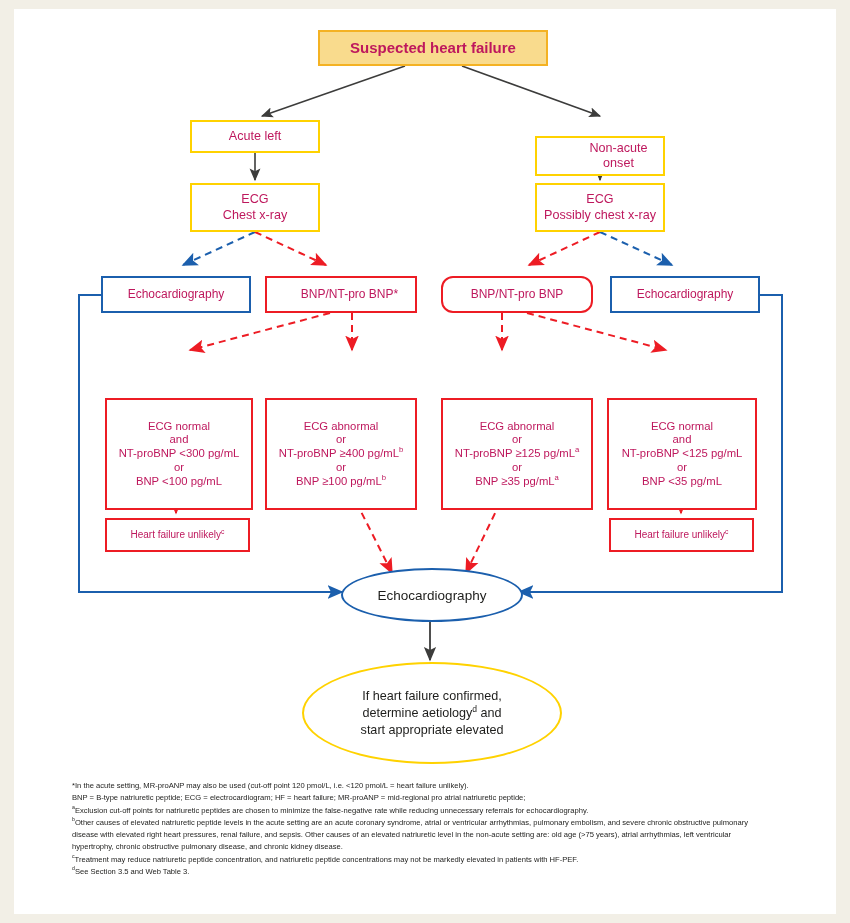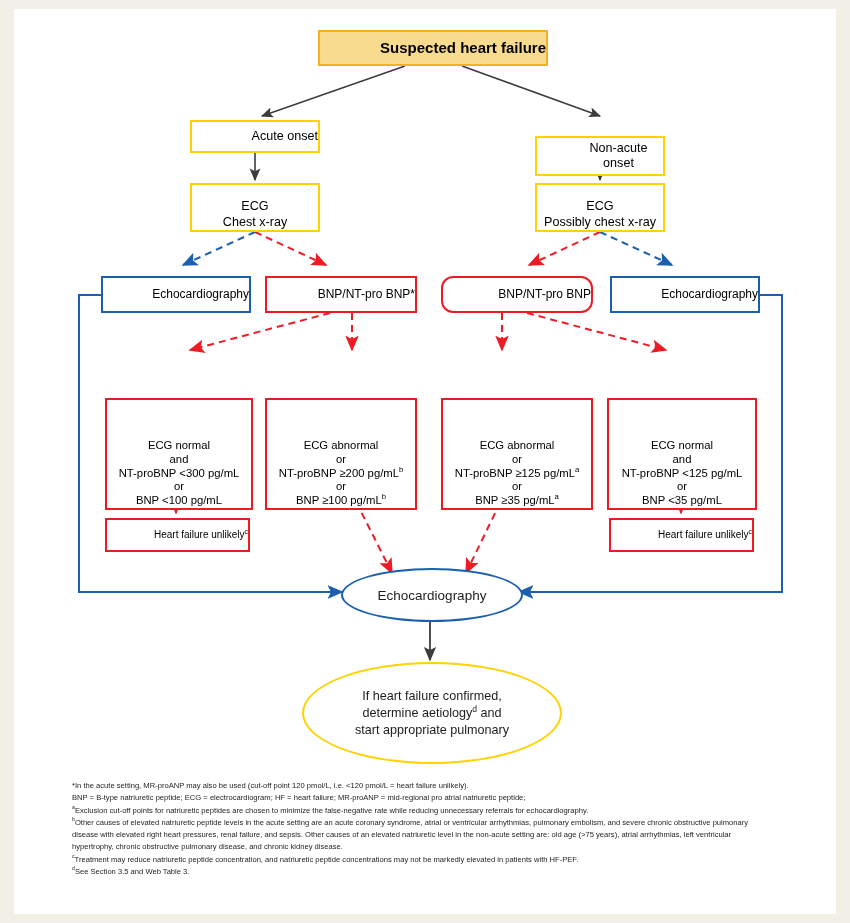--- a/index.html
+++ b/index.html
@@ -16,23 +16,23 @@
     background:#ffffff;
   }
   svg#wires{
     position:absolute;left:0;top:0;
     width:850px;height:923px;
     pointer-events:none;
   }
   .box{
     position:absolute;
     box-sizing:border-box;
-    display:flex;align-items:center;justify-content:flex-end;
+    display:flex;align-items:center;justify-content:center;
     text-align:center;
-    color:#000000;
+    color:#be185d;
     line-height:1.22;
     background:#ffffff;
   }
   .yellow-fill{ background:#f9db8d; border:2px solid #f4b223; font-weight:bold; }
   .yellow-line{ border:2px solid #ffd200; }
   .blue-line{ border:2px solid #1b5fad; }
   .red-line{ border:2px solid #ed1c24; }
   .ellipse-blue{
     position:absolute;
     border:2px solid #1b5fad;
@@ -151,21 +151,21 @@
   <g>
     <line x1="430" y1="616" x2="430" y2="660" stroke="#3c3c3b" stroke-width="1.8" marker-end="url(#ah-black)"></line>
   </g>
 </svg>
 
 <div class="box yellow-fill title" style="left:318px;top:30px;width:230px;height:36px;">
   <span>Suspected heart failure</span>
 </div>
 
 <div class="box yellow-line t15" style="left:190px;top:120px;width:130px;height:33px;">
-  <span>Acute onset</span>
+  <span>Acute left</span>
 </div>
 
 <div class="box yellow-line t15" style="left:535px;top:136px;width:130px;height:40px;padding-left:37px;">
   <span>Non-acute onset</span>
 </div>
 
 <div class="box yellow-line t15" style="left:190px;top:183px;width:130px;height:49px;flex-direction:column;">
   <span>ECG</span>
   <span>Chest x-ray</span>
 </div>
@@ -195,21 +195,21 @@
   <span>ECG normal</span>
   <span>and</span>
   <span>NT-proBNP &lt;300 pg/mL</span>
   <span>or</span>
   <span>BNP &lt;100 pg/mL</span>
 </div>
 
 <div class="box red-line crit" style="left:265px;top:358px;width:152px;height:112px;flex-direction:column;">
   <span><span>ECG abnormal</span></span>
   <span><span>or</span></span>
-  <span><span>NT-proBNP ≥200 pg/mL</span><sup>b</sup></span>
+  <span><span>NT-proBNP ≥400 pg/mL</span><sup>b</sup></span>
   <span><span>or</span></span>
   <span><span>BNP ≥100 pg/mL</span><sup>b</sup></span>
 </div>
 
 <div class="box red-line crit" style="left:441px;top:358px;width:152px;height:112px;flex-direction:column;">
   <span><span>ECG abnormal</span></span>
   <span><span>or</span></span>
   <span><span>NT-proBNP ≥125 pg/mL</span><sup>a</sup></span>
   <span><span>or</span></span>
   <span><span>BNP ≥35 pg/mL</span><sup>a</sup></span>
@@ -231,21 +231,21 @@
   <span><span>Heart failure unlikely</span><sup>c</sup></span>
 </div>
 
 <div class="ellipse-blue t16" style="left:341px;top:568px;width:178px;height:50px;">
   <span>Echocardiography</span>
 </div>
 
 <div class="ellipse-yellow t15" style="left:302px;top:662px;width:256px;height:98px;flex-direction:column;">
   <span>If heart failure confirmed,</span>
   <span><span>determine aetiology</span><sup>d</sup><span> and</span></span>
-  <span>start appropriate pulmonary</span>
+  <span>start appropriate elevated</span>
 </div>
 
 <div class="notes">
   <div>*In the acute setting, MR-proANP may also be used (cut-off point 120 pmol/L, i.e. &lt;120 pmol/L = heart failure unlikely).</div>
   <div>BNP = B-type natriuretic peptide; ECG = electrocardiogram; HF = heart failure; MR-proANP = mid-regional pro atrial natriuretic peptide;</div>
   <div><sup>a</sup>Exclusion cut-off points for natriuretic peptides are chosen to minimize the false-negative rate while reducing unnecessary referrals for echocardiography.</div>
   <div><sup>b</sup>Other causes of elevated natriuretic peptide levels in the acute setting are an acute coronary syndrome, atrial or ventricular arrhythmias, pulmonary embolism, and severe chronic obstructive pulmonary disease with elevated right heart pressures, renal failure, and sepsis. Other causes of an elevated natriuretic level in the non-acute setting are: old age (&gt;75 years), atrial arrhythmias, left ventricular hypertrophy, chronic obstructive pulmonary disease, and chronic kidney disease.</div>
   <div><sup>c</sup>Treatment may reduce natriuretic peptide concentration, and natriuretic peptide concentrations may not be markedly elevated in patients with HF-PEF.</div>
   <div><sup>d</sup>See Section 3.5 and Web Table 3.</div>
 </div>

